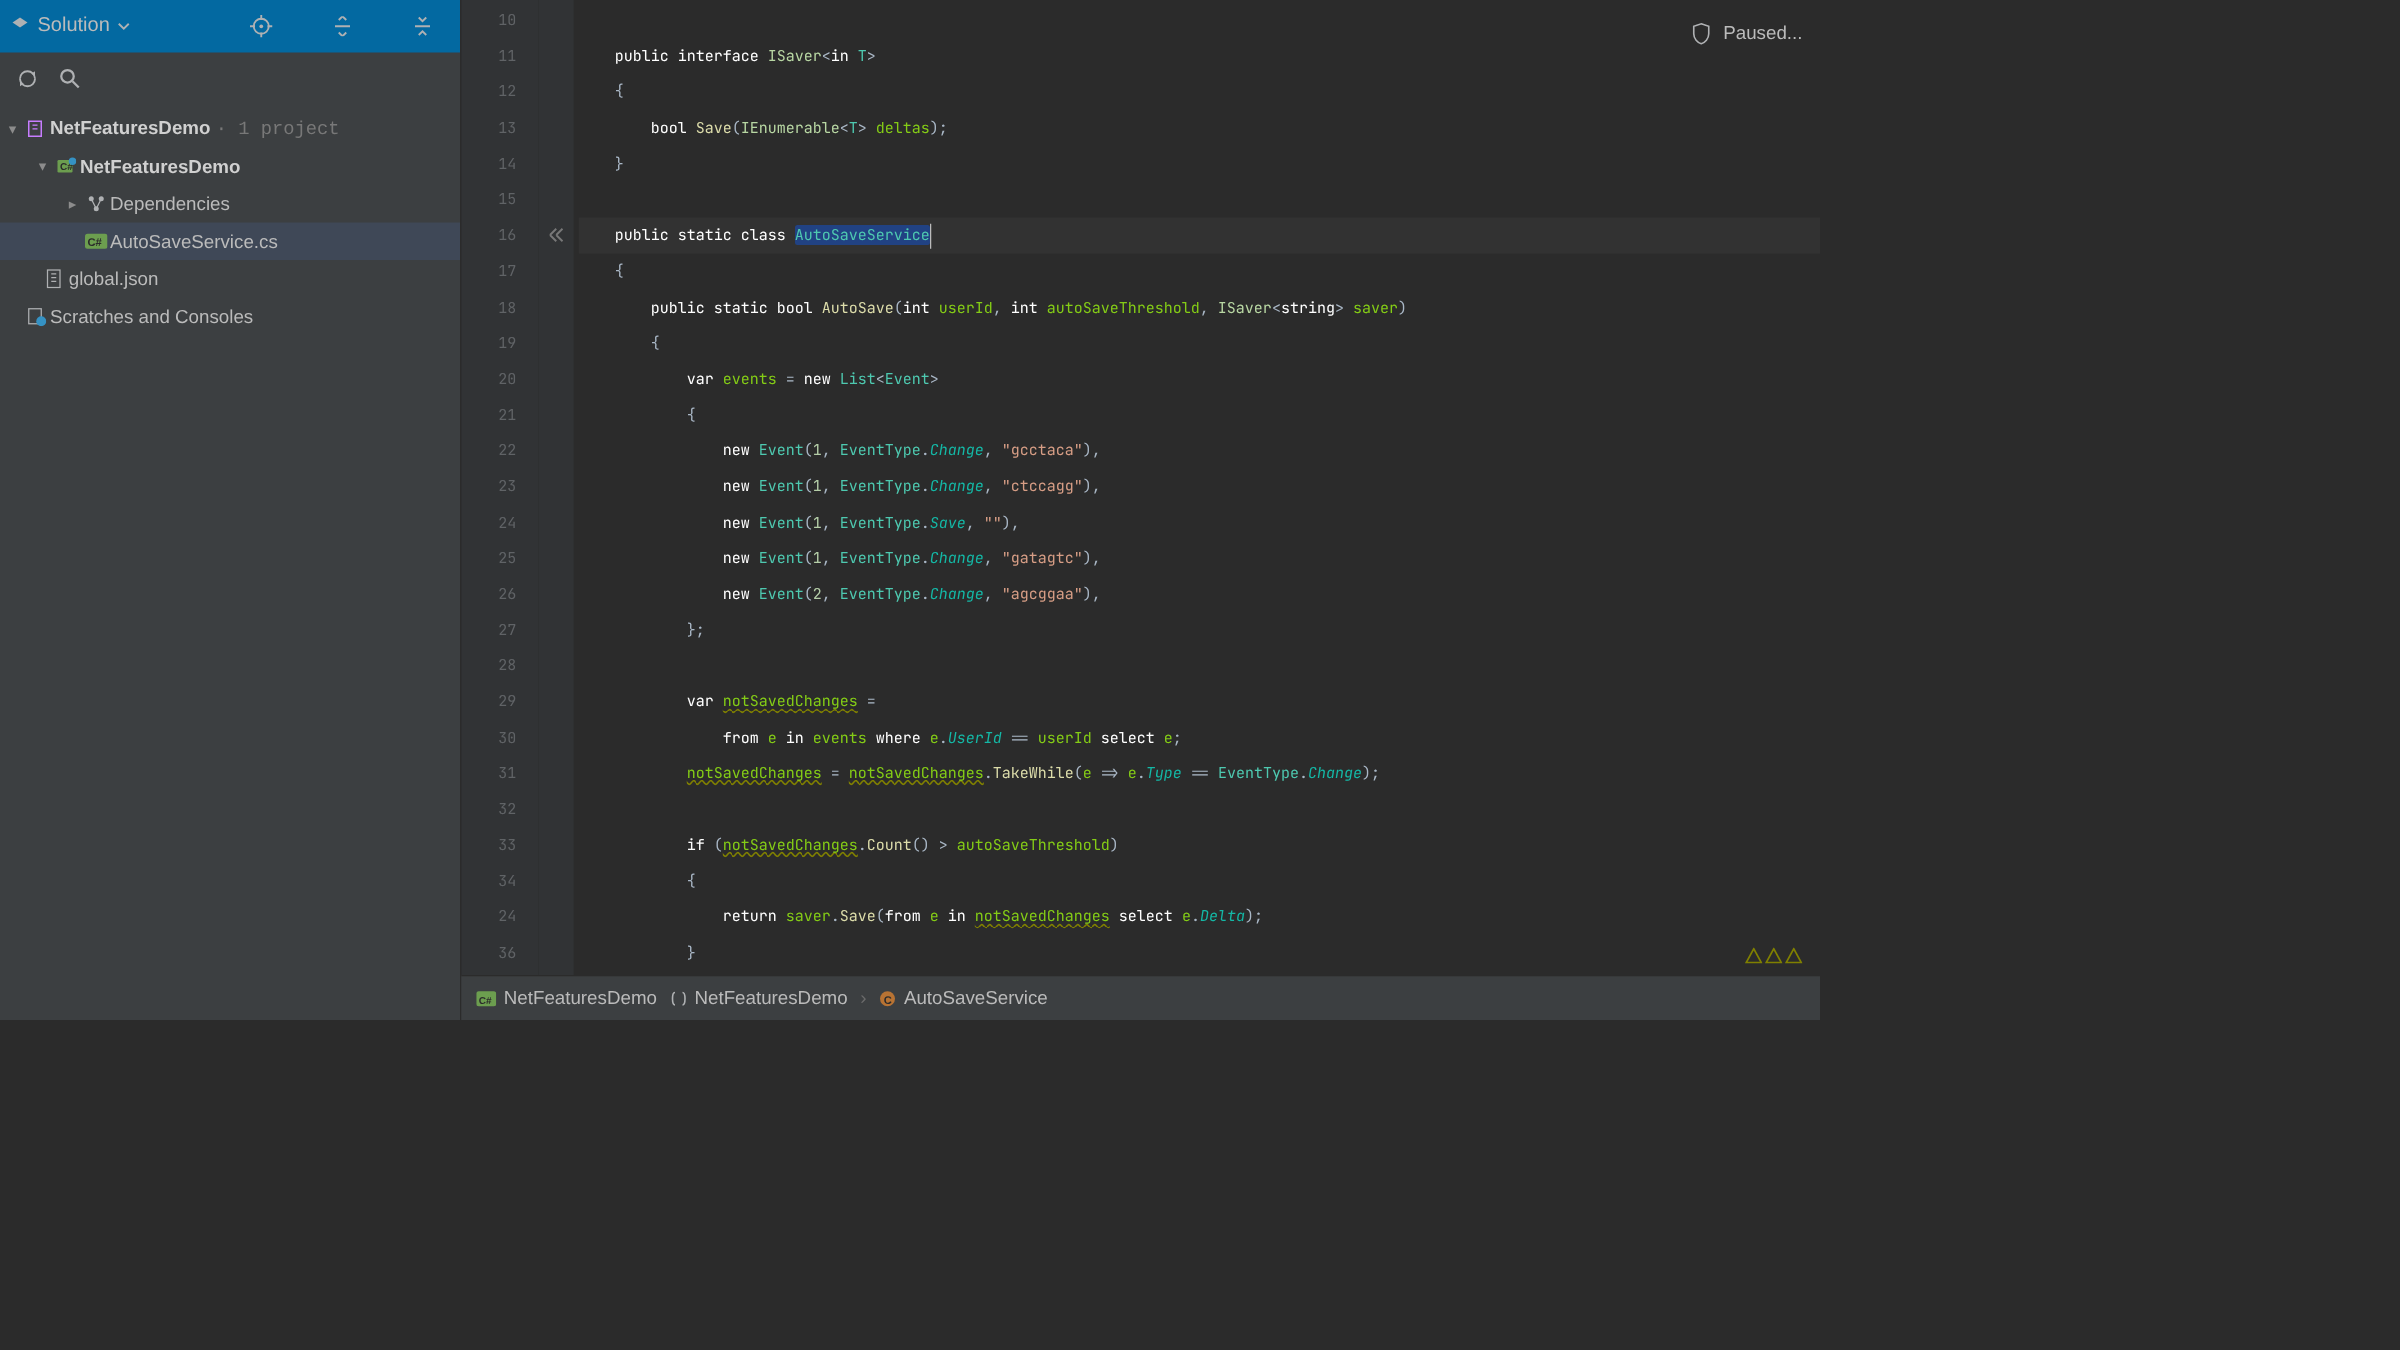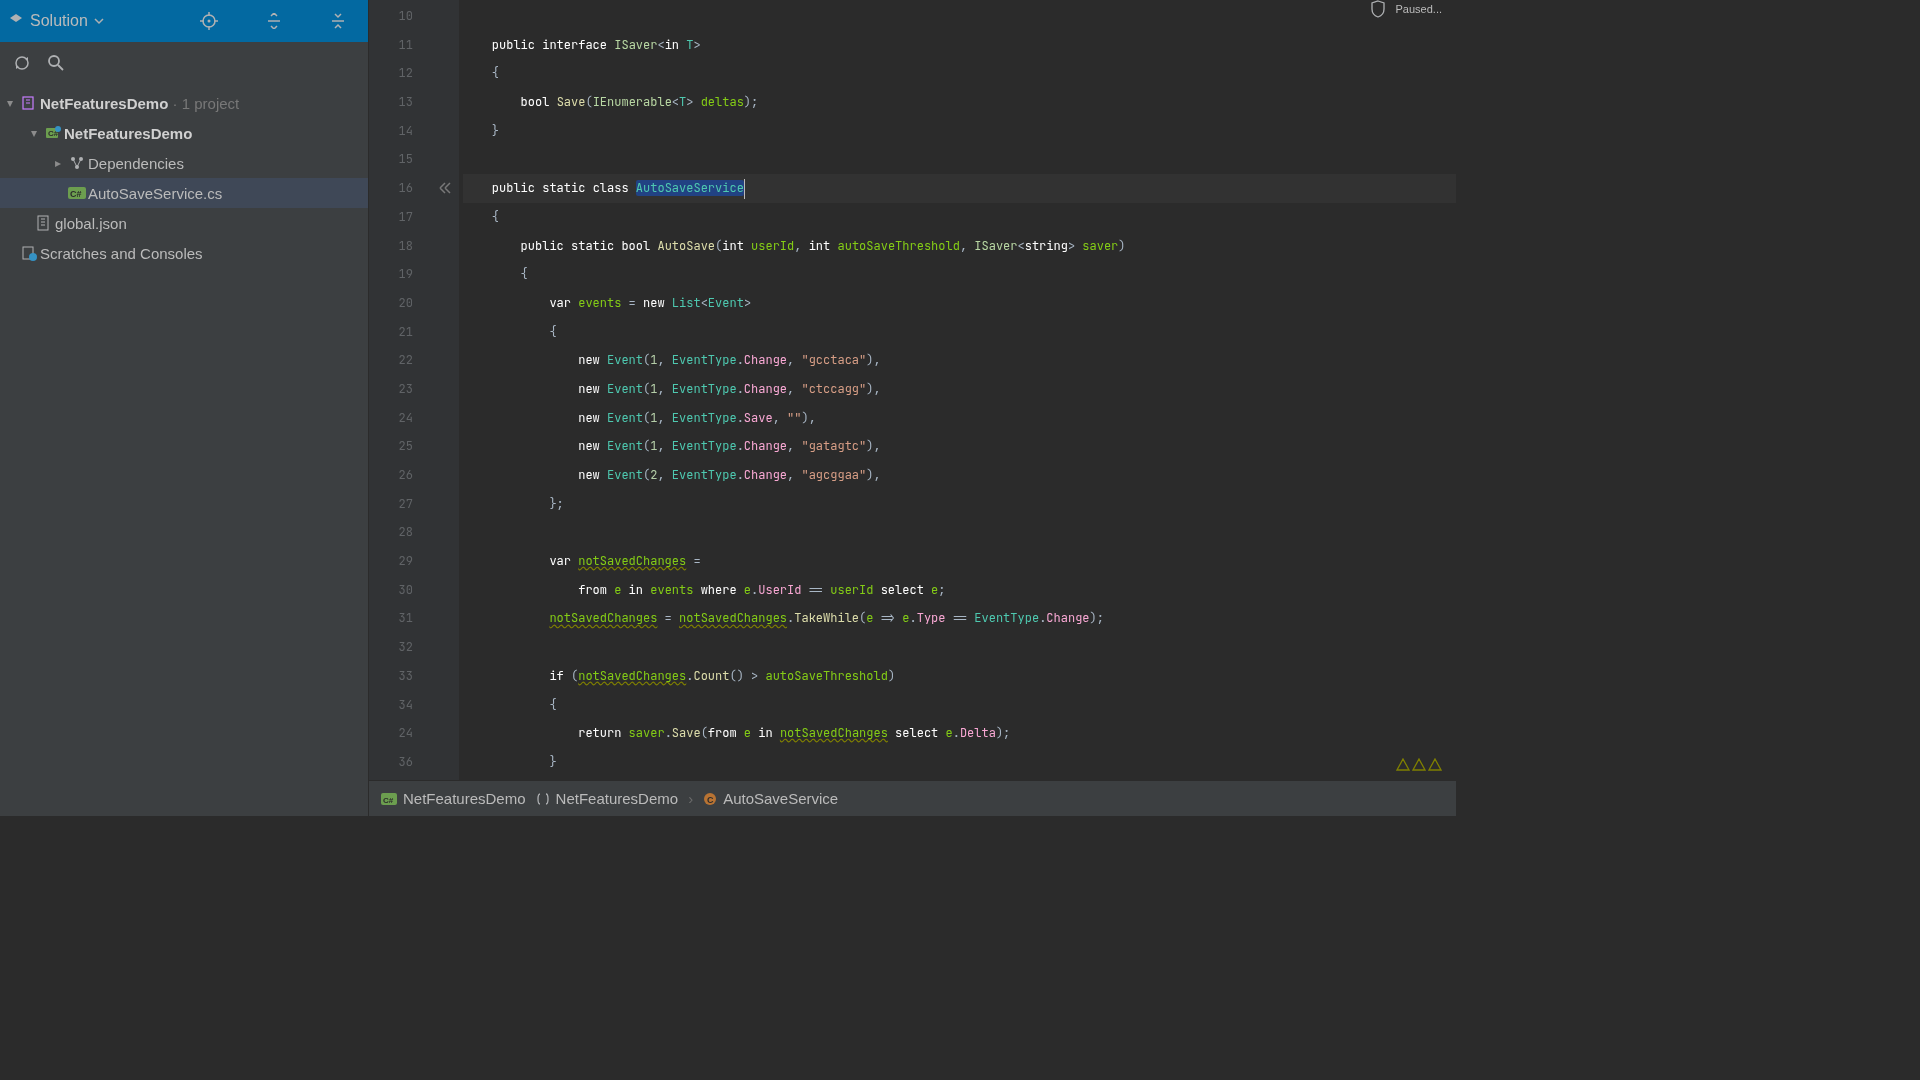--- a/index.html
+++ b/index.html
@@ -60,35 +60,35 @@
   height: 30px;
   padding-left: 6px;
   cursor: pointer;
 }
 .tree-row.selected { background: #4b6eaf33; }
 .tree-expand {
   width: 16px; text-align: center; color: #8c8c8c; font-size: 12px;
 }
 .tree-icon { width: 22px; display: flex; align-items: center; justify-content: center; }
 .tree-label { white-space: nowrap; }
-.muted { color: #787878; }
+.muted { color: #787878; font-family: Liberation Mono, monospace; }
 .bold { font-weight: 600; color: #d0d0d0; }
 .editor {
   flex: 1;
   display: flex;
   flex-direction: column;
   background: #2b2b2b;
   position: relative;
   min-width: 0;
 }
 .editor-topbar {
   position: absolute;
-  top: 0; right: 14px;
-  display: flex; align-items: center; gap: 10px;
-  font-size: 11px;
+  top: 18px; right: 14px;
+  display: flex; gap: 10px;
+  font-size: 15px;
 }
 .code-area {
   flex: 1;
   display: flex;
   font-family: "JetBrains Mono","Consolas",monospace;
   font-size: 12px;
   line-height: 28.7px;
   overflow: hidden;
 }
 .gutter {
@@ -115,21 +115,21 @@
 }
 .code-lines .line { height: 28.7px; }
 .line.current { background: #323232; }
 .kw { color: #ffffff; }
 .type { color: #4ec9b0; }
 .typeI { color: #b8d7a3; }
 .method { color: #dcdcaa; }
 .str { color: #d69d85; }
 .num { color: #b5cea8; }
 .param { color: #84cc16; }
-.field { color: #f9a8d4; }
+.field { color: #14b8a6; font-style: italic; }
 .cursor {
   display:inline-block; width:1px; height:20px; background:#bbbbbb; vertical-align:middle;
 }
 .hl { background: #214283; border-radius:2px; }
 .warn { text-decoration: underline wavy #808000; text-decoration-skip-ink: none; }
 .breadcrumb {
   height: 36px;
   background: #3c3f41;
   display: flex;
   align-items: center;

